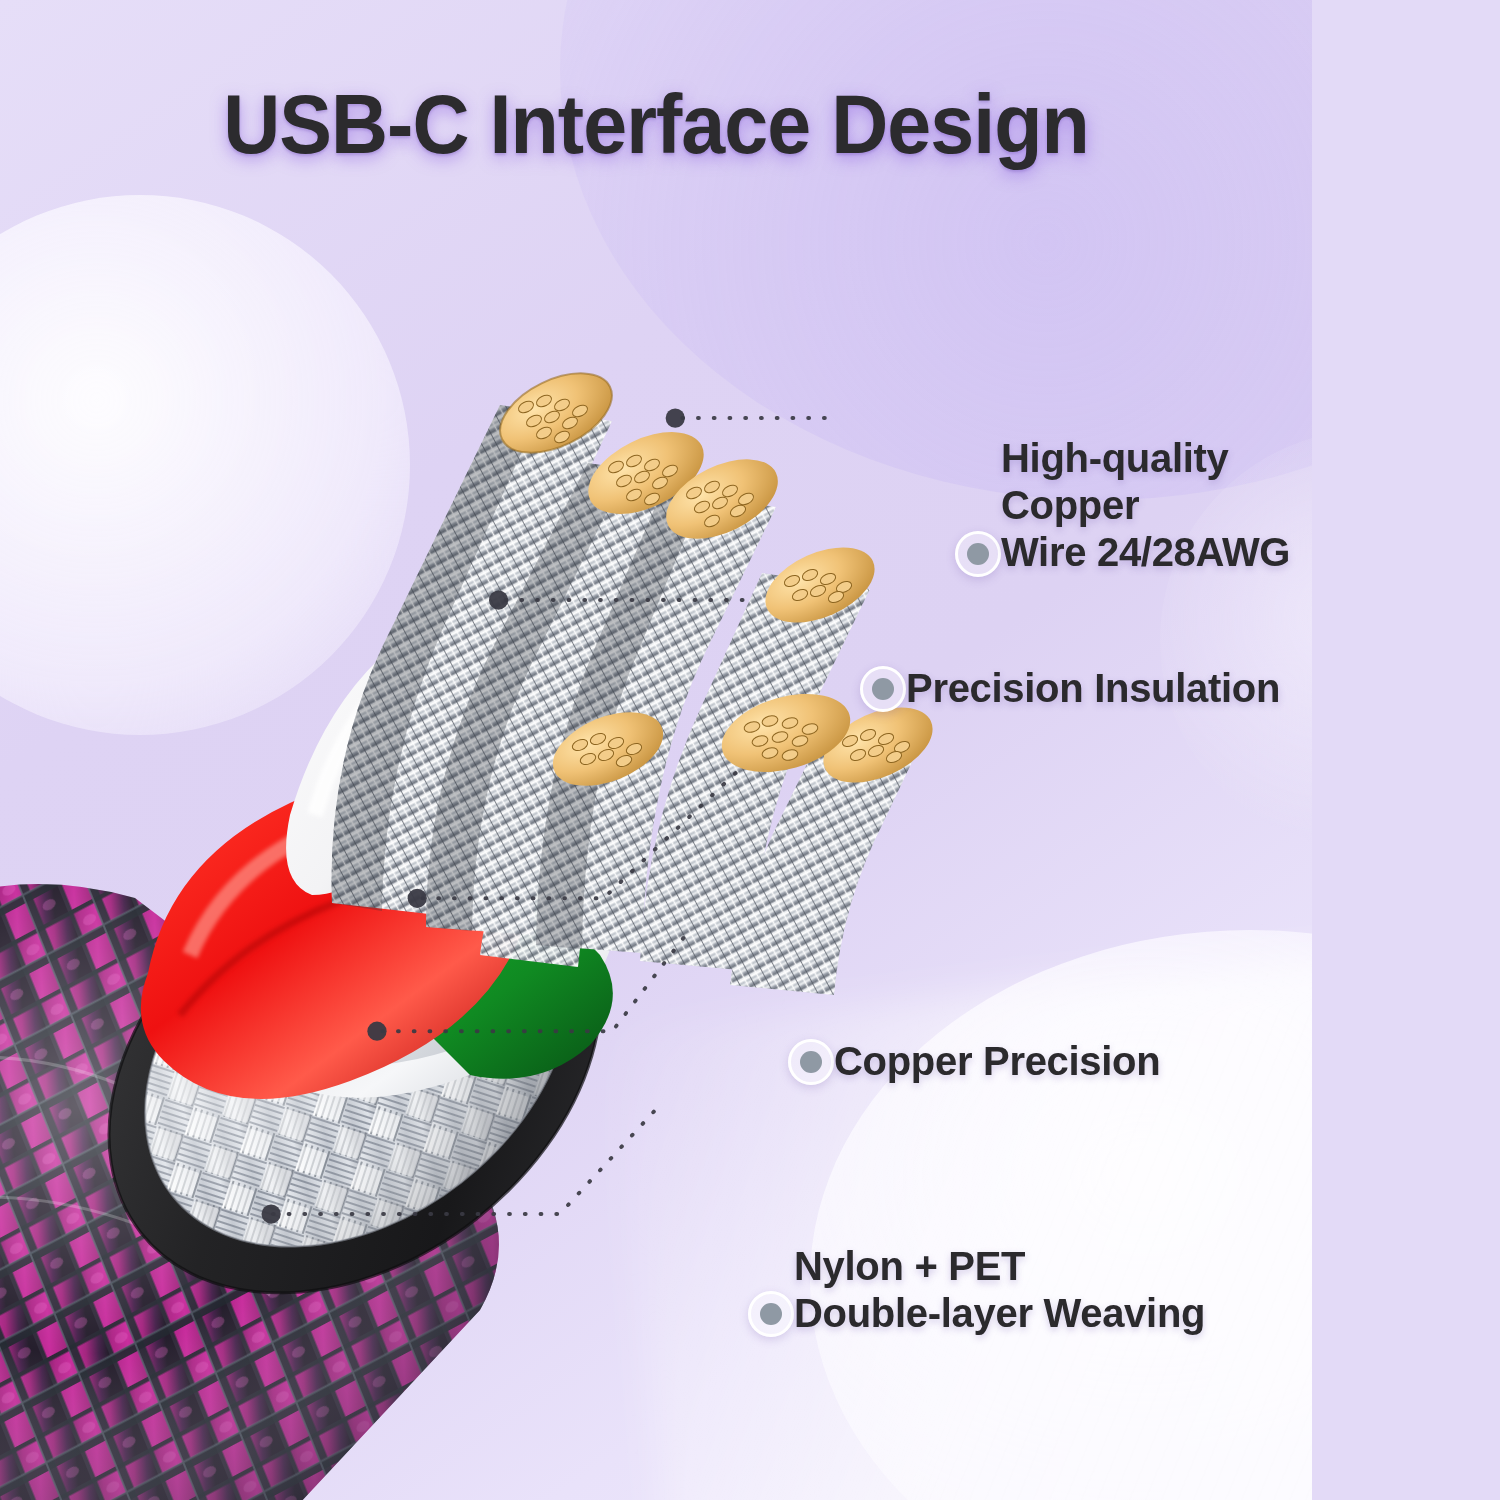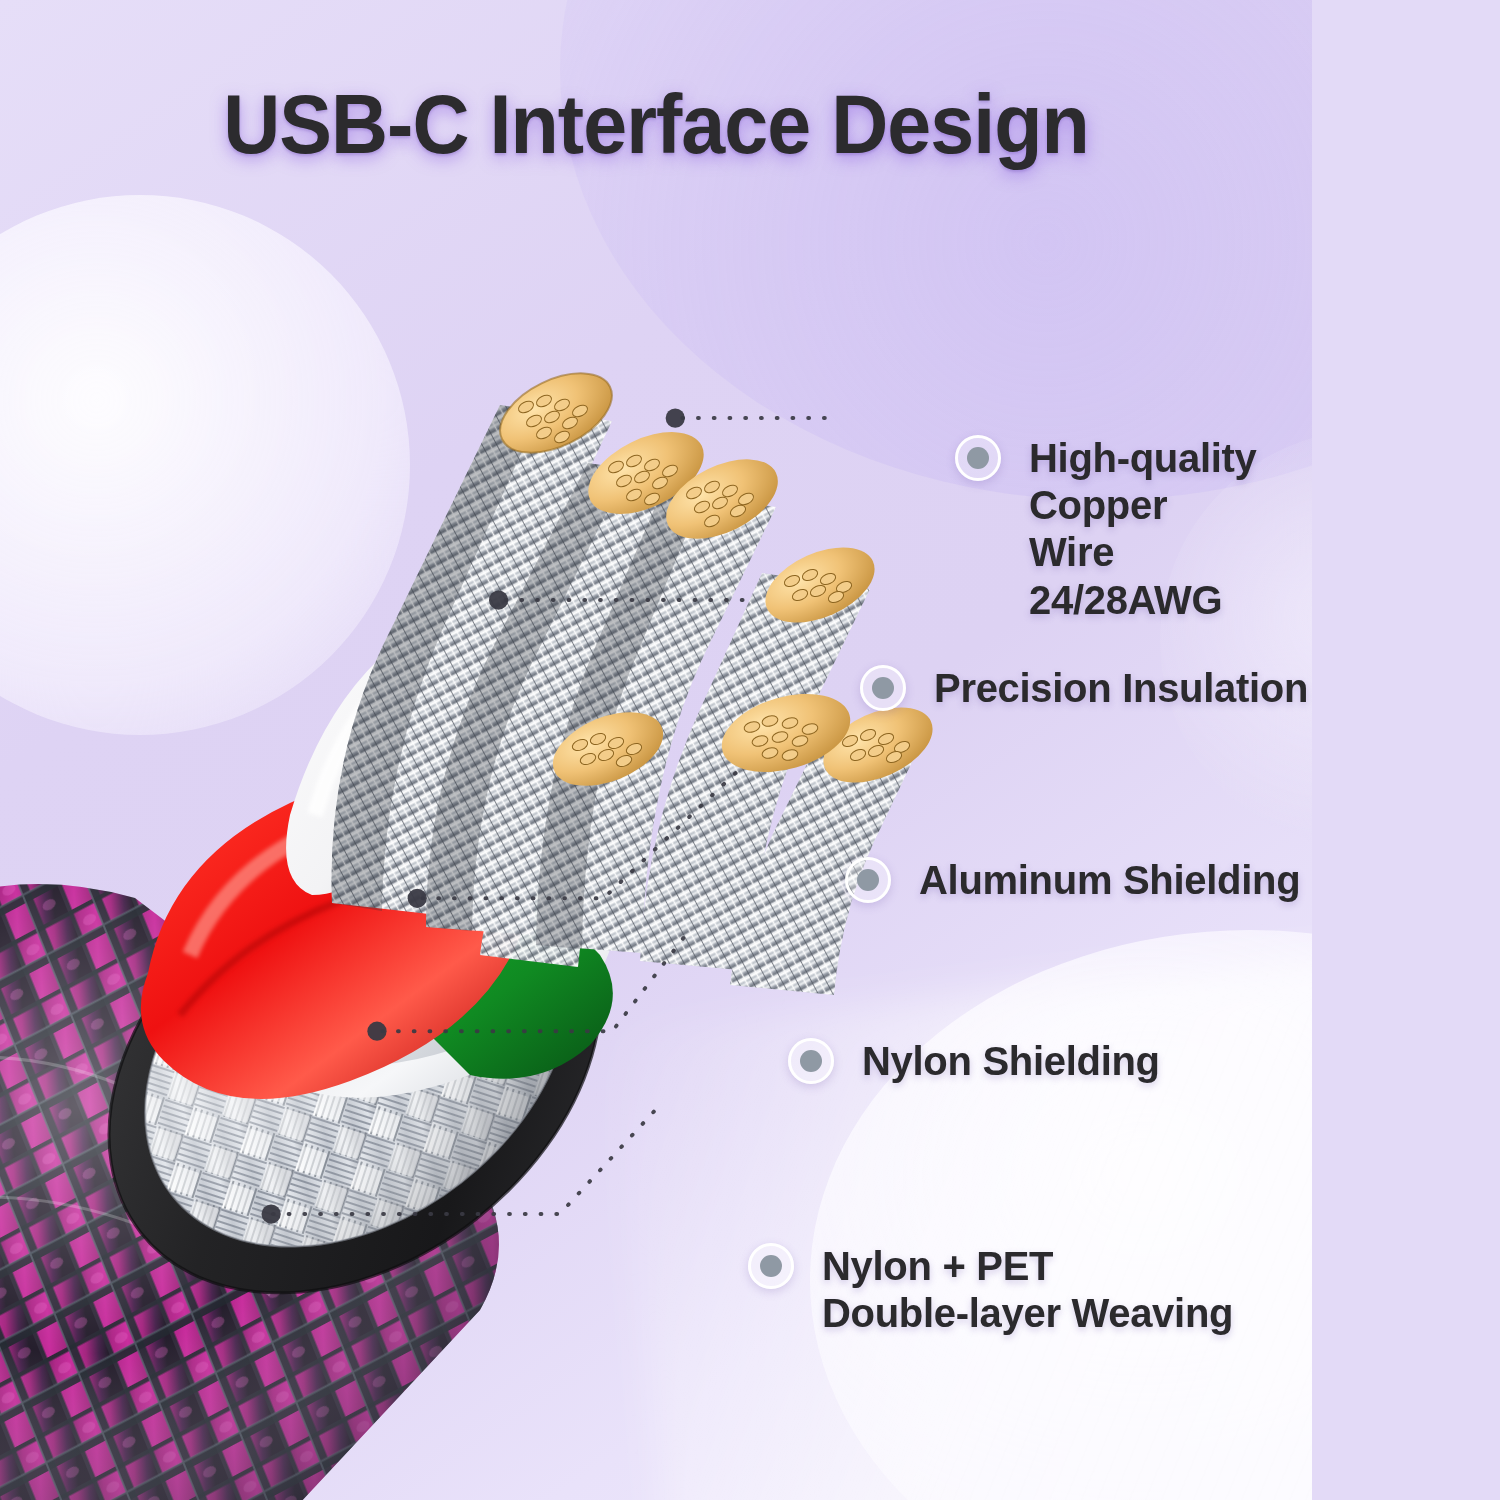--- a/index.html
+++ b/index.html
@@ -37,21 +37,21 @@
     font-family:"Liberation Sans","DejaVu Sans",sans-serif;
     transform:scaleX(.94);
     text-shadow:0 5px 16px rgba(138,92,224,.55),0 2px 3px rgba(90,60,160,.30);
   }
 
   
   #cable{position:absolute;left:-60px;top:255px;width:1060px;height:1260px;}
 
   
   .leaders{position:absolute;inset:0;pointer-events:none;}
-  .callout{position:absolute;display:flex;align-items:flex-start;gap:28px;}
+  .callout{position:absolute;display:flex;align-items:flex-end;}
   .marker{width:46px;height:46px;border-radius:50%;flex:0 0 46px;
     background:rgba(255,255,255,.30);
     border:3px solid #ffffff;
     box-sizing:border-box;
     display:flex;align-items:center;justify-content:center;
     box-shadow:0 3px 10px rgba(110,80,170,.22);}
   .marker i{display:block;width:22px;height:22px;border-radius:50%;
     background:#8f99a4;}
   .ctext{font-size:40px;line-height:1.18;font-weight:bold;color:#2b2a2d;
     white-space:pre-line;letter-spacing:-.3px;
@@ -450,32 +450,26 @@
 Wire 24/28AWG</span>
   </div>
 
   <div class="callout c2">
     <span class="marker">
         <i></i>
       </span>
     <span class="ctext">Precision Insulation</span>
   </div>
 
-  <div class="callout c3">
-    <span class="marker">
-        <i></i>
-      </span>
-    <span class="ctext">Aluminum Shielding</span>
-  </div>
 
   <div class="callout c4">
     <span class="marker">
         <i></i>
       </span>
-    <span class="ctext">Nylon Shielding</span>
+    <span class="ctext">Copper Precision</span>
   </div>
 
   <div class="callout c5">
     <span class="marker">
         <i></i>
       </span>
     <span class="ctext">Nylon + PET
 Double-layer Weaving</span>
   </div>
 

